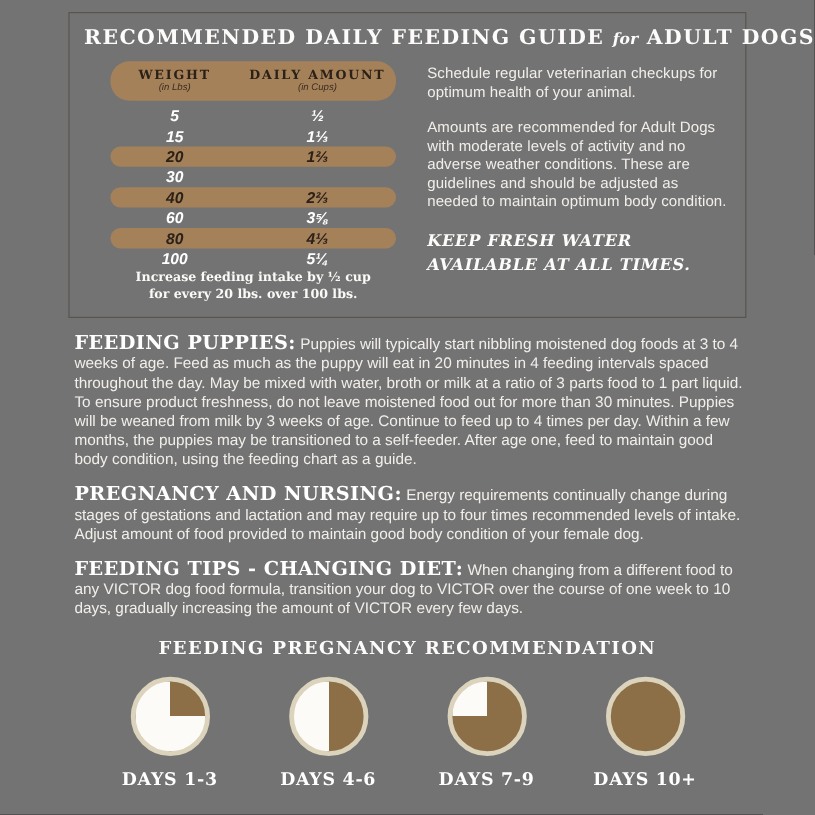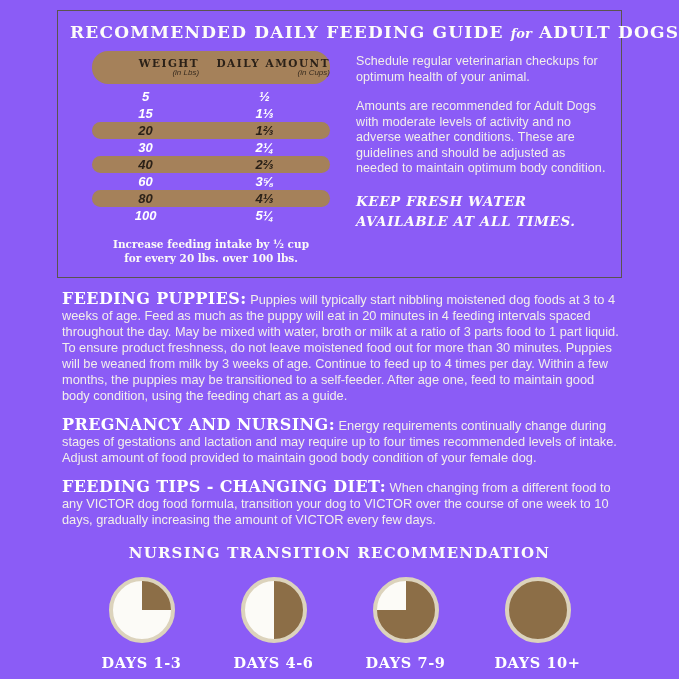--- a/index.html
+++ b/index.html
@@ -1,19 +1,19 @@
 <!DOCTYPE html>
 <html><head>
 <meta charset="utf-8">
 <style>
   * { margin:0; padding:0; box-sizing:border-box; }
   html,body { background:#211e1c; }
   .canvas {
     position:relative; width:679px; height:679px; overflow:hidden;
-    background:#8b5cf6; color:#f4f1ed;
+    background:#737373; color:#f4f1ed;
     font-family:"Liberation Sans", sans-serif;
   }
   
   .top-box {
     margin:10px 57px 0 57px;
     border:1px solid #5a544f;
     padding:11px 12px 12px 12px;
   }
   .title {
     text-align:center; color:#fdfcfa;
@@ -24,35 +24,35 @@
   .title .for { font-style:italic; font-weight:bold; font-size:13px; letter-spacing:0; text-transform:none; }
   .columns { display:flex; }
   .table-col { width:238px; margin-left:22px; flex:none; }
   .notes-col { flex:1; padding-left:26px; padding-top:3px; padding-right:2px; }
 
   .tbl-header {
     display:flex; background:#a5815a; border-radius:16px;
     height:33px; align-items:center; margin-bottom:4px;
     color:#2b2118;
   }
-  .tbl-header .cell { text-align:right; line-height:1.05; }
+  .tbl-header .cell { text-align:center; line-height:1.05; }
   .cell.w { width:45%; } .cell.a { width:55%; }
   .tbl-header .h {
     font-family:"DejaVu Serif", serif; font-weight:bold;
     font-size:10.5px; letter-spacing:1.5px;
   }
   .tbl-header .sub { font-size:8px; font-style:italic; color:#3a2d20; }
 
   .row { display:flex; height:17px; align-items:center; font-size:13px; font-weight:bold; font-style:italic; }
   .row .cell { text-align:center; }
   .row.dark { color:#ffffff; }
   .row.tan  { background:#a5815a; border-radius:9px; color:#2b2118; }
 
   .tbl-footnote {
-    margin:13px auto 0 auto; width:210px; text-align:center;
+    margin:0 auto 0 auto; width:210px; text-align:center;
     font-family:"DejaVu Serif", serif; font-weight:bold;
     font-size:10.5px; line-height:1.35; color:#fbfaf7;
   }
 
   .note-p { font-size:12.5px; line-height:15.5px; color:#f2efeb; margin-bottom:14px; letter-spacing:0.1px; }
   .water {
     font-family:"DejaVu Serif", serif; font-weight:bold; font-style:italic;
     font-size:13.5px; line-height:1.55; letter-spacing:0.6px; color:#fdfcfa;
   }
 
@@ -115,21 +115,20 @@
         <div class="row dark">
           <div class="cell w">15</div>
           <div class="cell a">1⅓</div>
         </div>
         <div class="row tan">
           <div class="cell w">20</div>
           <div class="cell a">1⅔</div>
         </div>
         <div class="row dark">
           <div class="cell w">30</div>
-          <div class="cell a">2¼</div>
         </div>
         <div class="row tan">
           <div class="cell w">40</div>
           <div class="cell a">2⅔</div>
         </div>
         <div class="row dark">
           <div class="cell w">60</div>
           <div class="cell a">3⅝</div>
         </div>
         <div class="row tan">
@@ -162,21 +161,21 @@
       <span class="lead">PREGNANCY AND NURSING:</span>
       <span>Energy requirements continually change during stages of gestations and lactation and may require up to four times recommended levels of intake. Adjust amount of food provided to maintain good body condition of your female dog.</span>
     </div>
     <div class="section">
       <span class="lead">FEEDING TIPS - CHANGING DIET:</span>
       <span>When changing from a different food to any VICTOR dog food formula, transition your dog to VICTOR over the course of one week to 10 days, gradually increasing the amount of VICTOR every few days.</span>
     </div>
   </div>
 
   <div class="transition">
-    <div class="trans-heading">NURSING TRANSITION RECOMMENDATION</div>
+    <div class="trans-heading">FEEDING PREGNANCY RECOMMENDATION</div>
     <div class="steps">
       <div class="step">
         <div class="pie" style="background: conic-gradient(rgb(140, 110, 71) 0deg, rgb(140, 110, 71) 90deg, rgb(252, 251, 247) 90deg, rgb(252, 251, 247) 360deg);"></div>
         <div class="days">DAYS 1-3</div>
 
       </div>
       <div class="step">
         <div class="pie" style="background: conic-gradient(rgb(140, 110, 71) 0deg, rgb(140, 110, 71) 180deg, rgb(252, 251, 247) 180deg, rgb(252, 251, 247) 360deg);"></div>
         <div class="days">DAYS 4-6</div>
 

